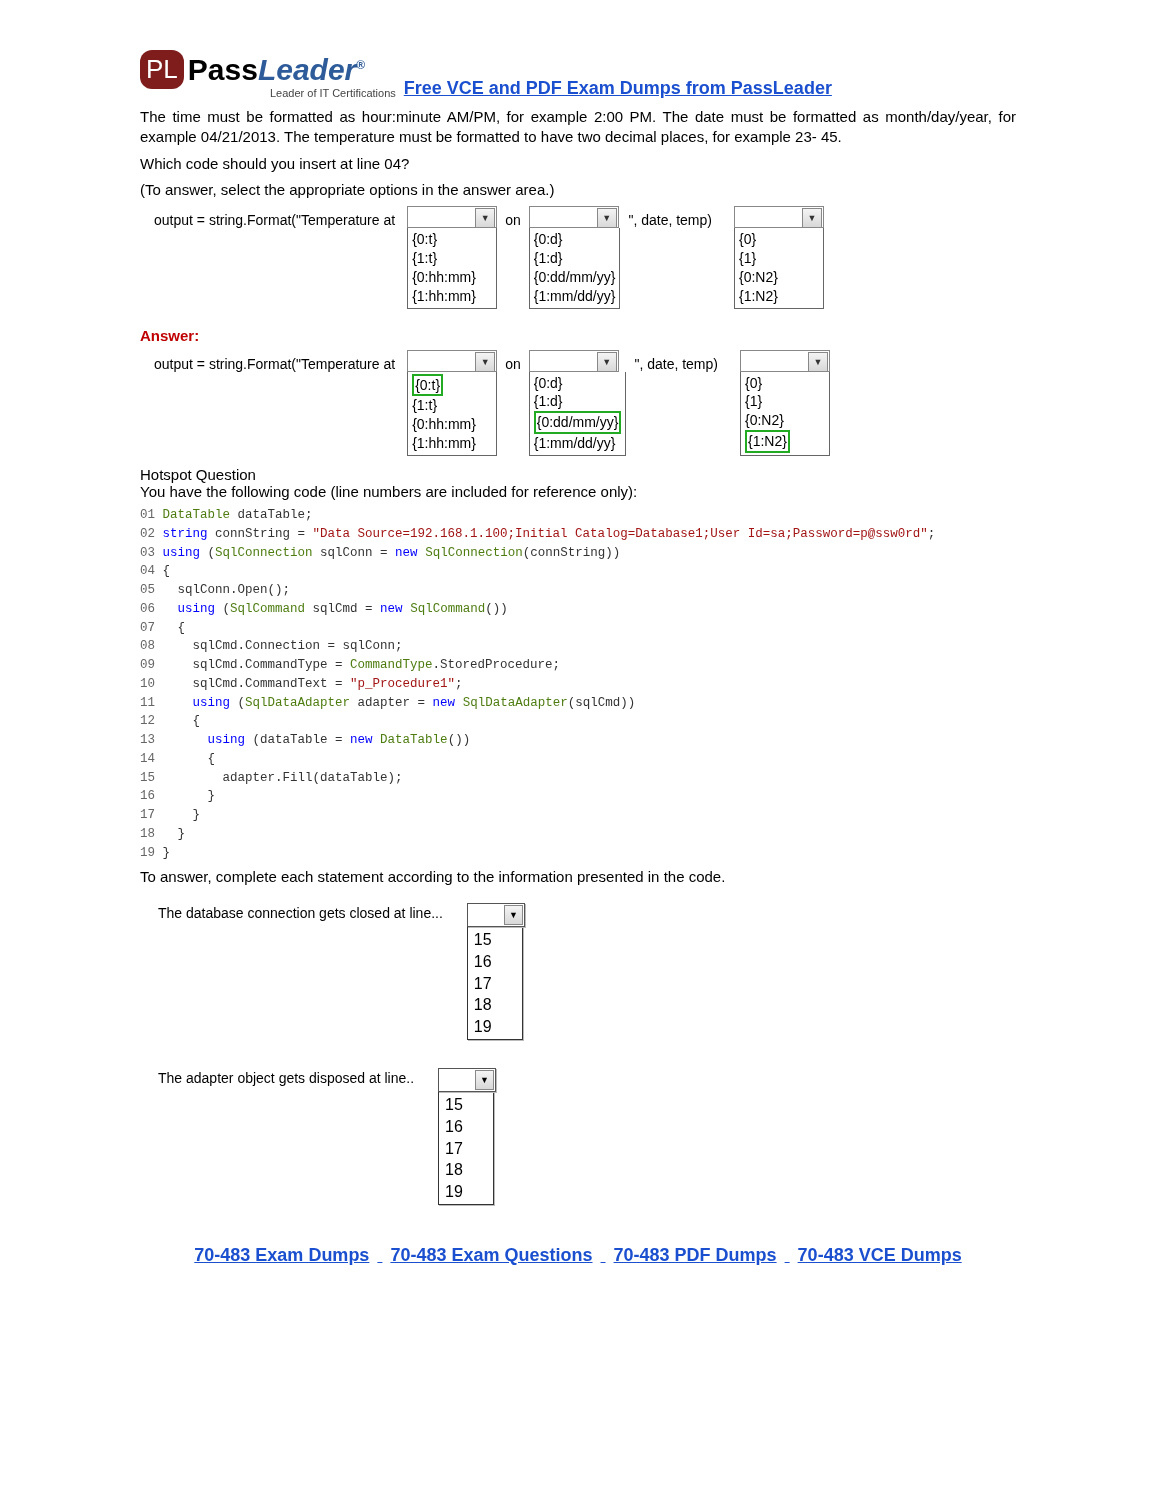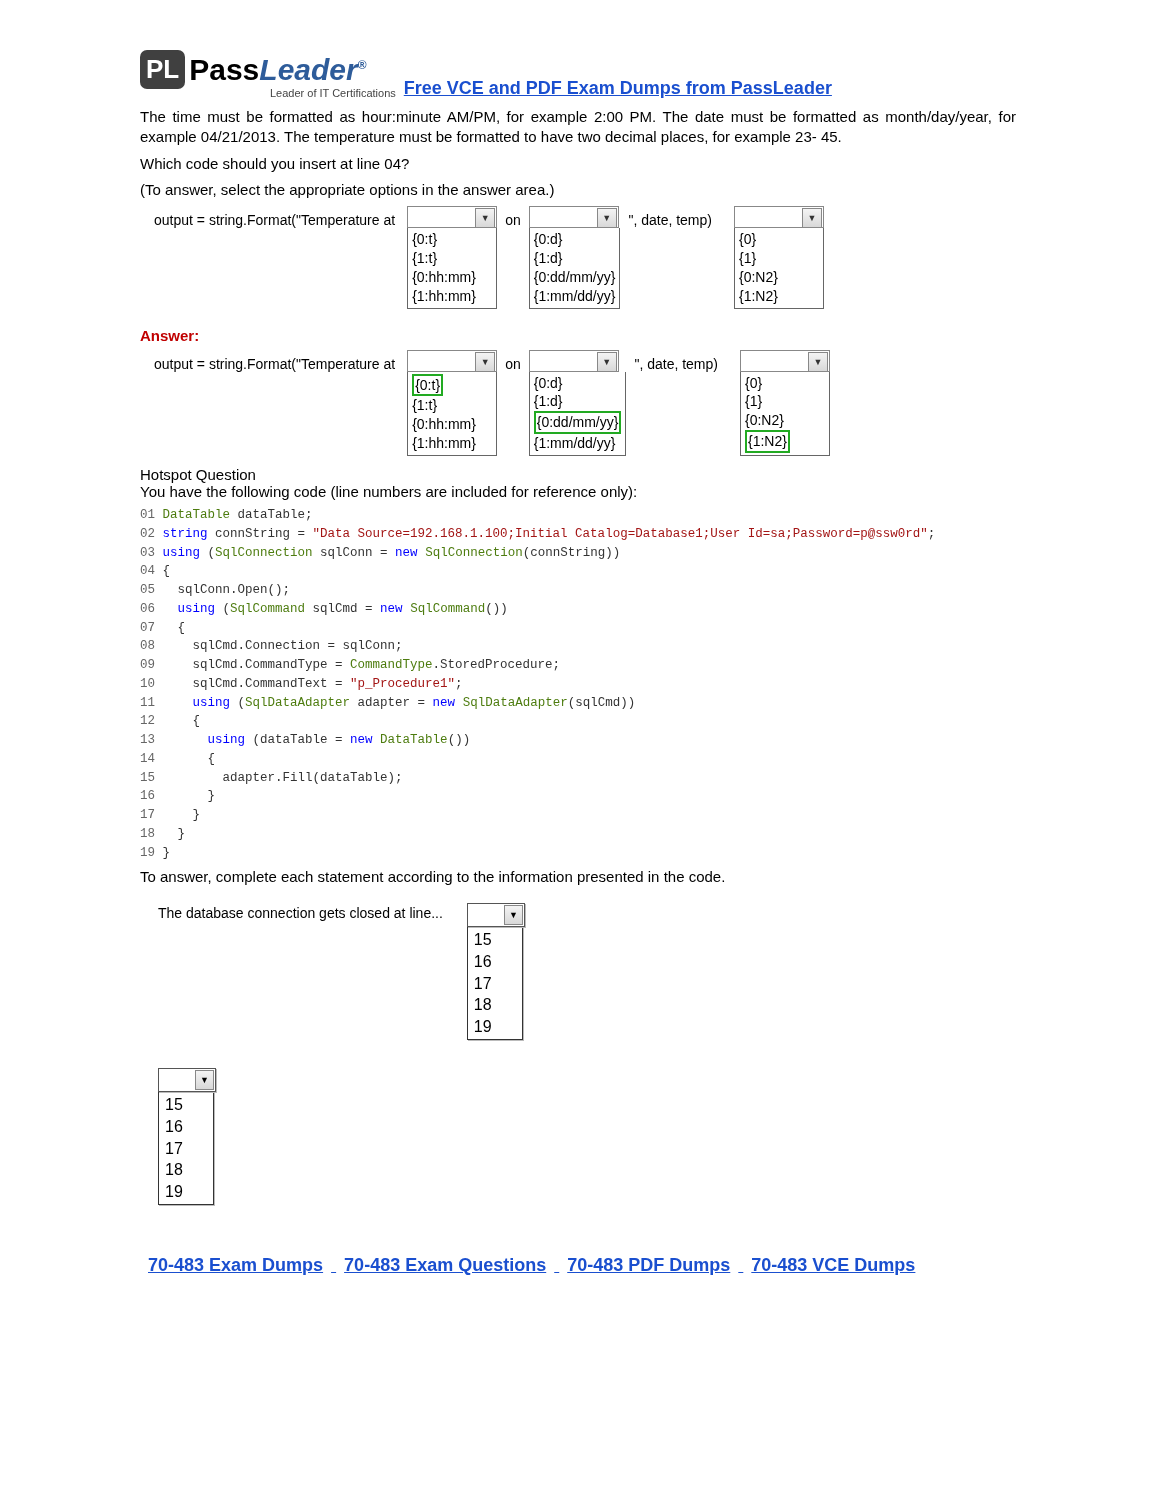--- a/index.html
+++ b/index.html
@@ -1,19 +1,19 @@
 <!DOCTYPE html>
 <html><head>
 <meta charset="utf-8">
 <style>
 body{margin:0;background:#fff;font-family:Arial,sans-serif;font-size:15px;color:#000}
 .page{width:1156px;margin:0 auto;padding:50px 140px 40px;box-sizing:border-box;position:relative;min-height:1496px}
 .header{display:flex;align-items:flex-end;margin-bottom:8px}
 .logo{display:flex;align-items:center}
-.logo-box{background:#404040;color:#fff;font-weight:bold;font-size:26px;padding:4px 6px;border-radius:7px;margin-right:4px}
+.logo-box{background:#7f1d1d;color:#fff;font-weight:normal;font-size:26px;padding:4px 6px;border-radius:12px;margin-right:4px}
 .logo-text{font-size:30px;font-weight:bold;color:#333}
 .logo-text .pass{color:#000000}
 .logo-text .leader{color:#2e5c9a;font-style:italic}
 .logo-reg{color:#2e5c9a;font-size:12px;vertical-align:super}
 .tagline{font-size:11px;color:#444;margin-left:130px;margin-top:-2px}
 .headline{color:#1a4fcf;font-weight:bold;font-size:18px;text-decoration:underline;margin-left:8px}
 .body-text{text-align:justify;margin:6px 0;line-height:1.35}
 .answer-label{color:#c00000;font-weight:bold;margin-top:18px}
 .question-label{color:#c00000;font-weight:bold;margin-top:30px}
 
@@ -33,21 +33,21 @@
 .code .type{color:#4d7c0f}
 .code .str{color:#a31515}
 .code .kw{color:#0000ff}
 
 .stmt{display:flex;align-items:flex-start;margin:18px 0 28px 18px}
 .stmt-label{font-size:14px;padding-top:2px;margin-right:24px}
 .stmt-col{display:flex;flex-direction:column}
 .stmt-dd{width:56px;height:22px;border:1px solid #555;background:#fff;position:relative;box-shadow:1px 1px 0 #bbb}
 .stmt-dd .arrow{position:absolute;right:1px;top:1px;width:17px;height:18px;background:linear-gradient(#f4f4f4,#d8d8d8);border:1px solid #888;display:flex;align-items:center;justify-content:center;font-size:9px}
 .stmt-opts{border:1px solid #333;border-top:none;padding:2px 6px;font-size:16px;line-height:1.35;width:56px;box-sizing:border-box;box-shadow:1px 1px 0 #bbb}
-.footer-links{margin-top:50px;font-weight:bold;color:#1a4fcf;font-size:18px;text-decoration:underline}
+.footer-links{text-align:center;margin-top:40px;font-weight:bold;color:#1a4fcf;font-size:18px;text-decoration:underline}
 .footer-links span{margin:0 8px}
 .footer-url{text-align:center;color:#1a4fcf;font-weight:bold;font-size:17px;text-decoration:underline;margin-top:6px}
 </style>
 </head>
 <body>
 
 <div class="page">
   <div class="header">
     <div>
       <div class="logo">
@@ -178,20 +178,21 @@
         <div>15</div>
         <div>16</div>
         <div>17</div>
         <div>18</div>
         <div>19</div>
       </div>
     </div>
   </div>
 
   <div class="stmt">
+    <div class="stmt-label">The adapter object gets disposed at line..</div>
     <div class="stmt-col">
       <div class="stmt-dd">
           <div class="arrow">▼</div>
         </div>
       <div class="stmt-opts">
         <div>15</div>
         <div>16</div>
         <div>17</div>
         <div>18</div>
         <div>19</div>

